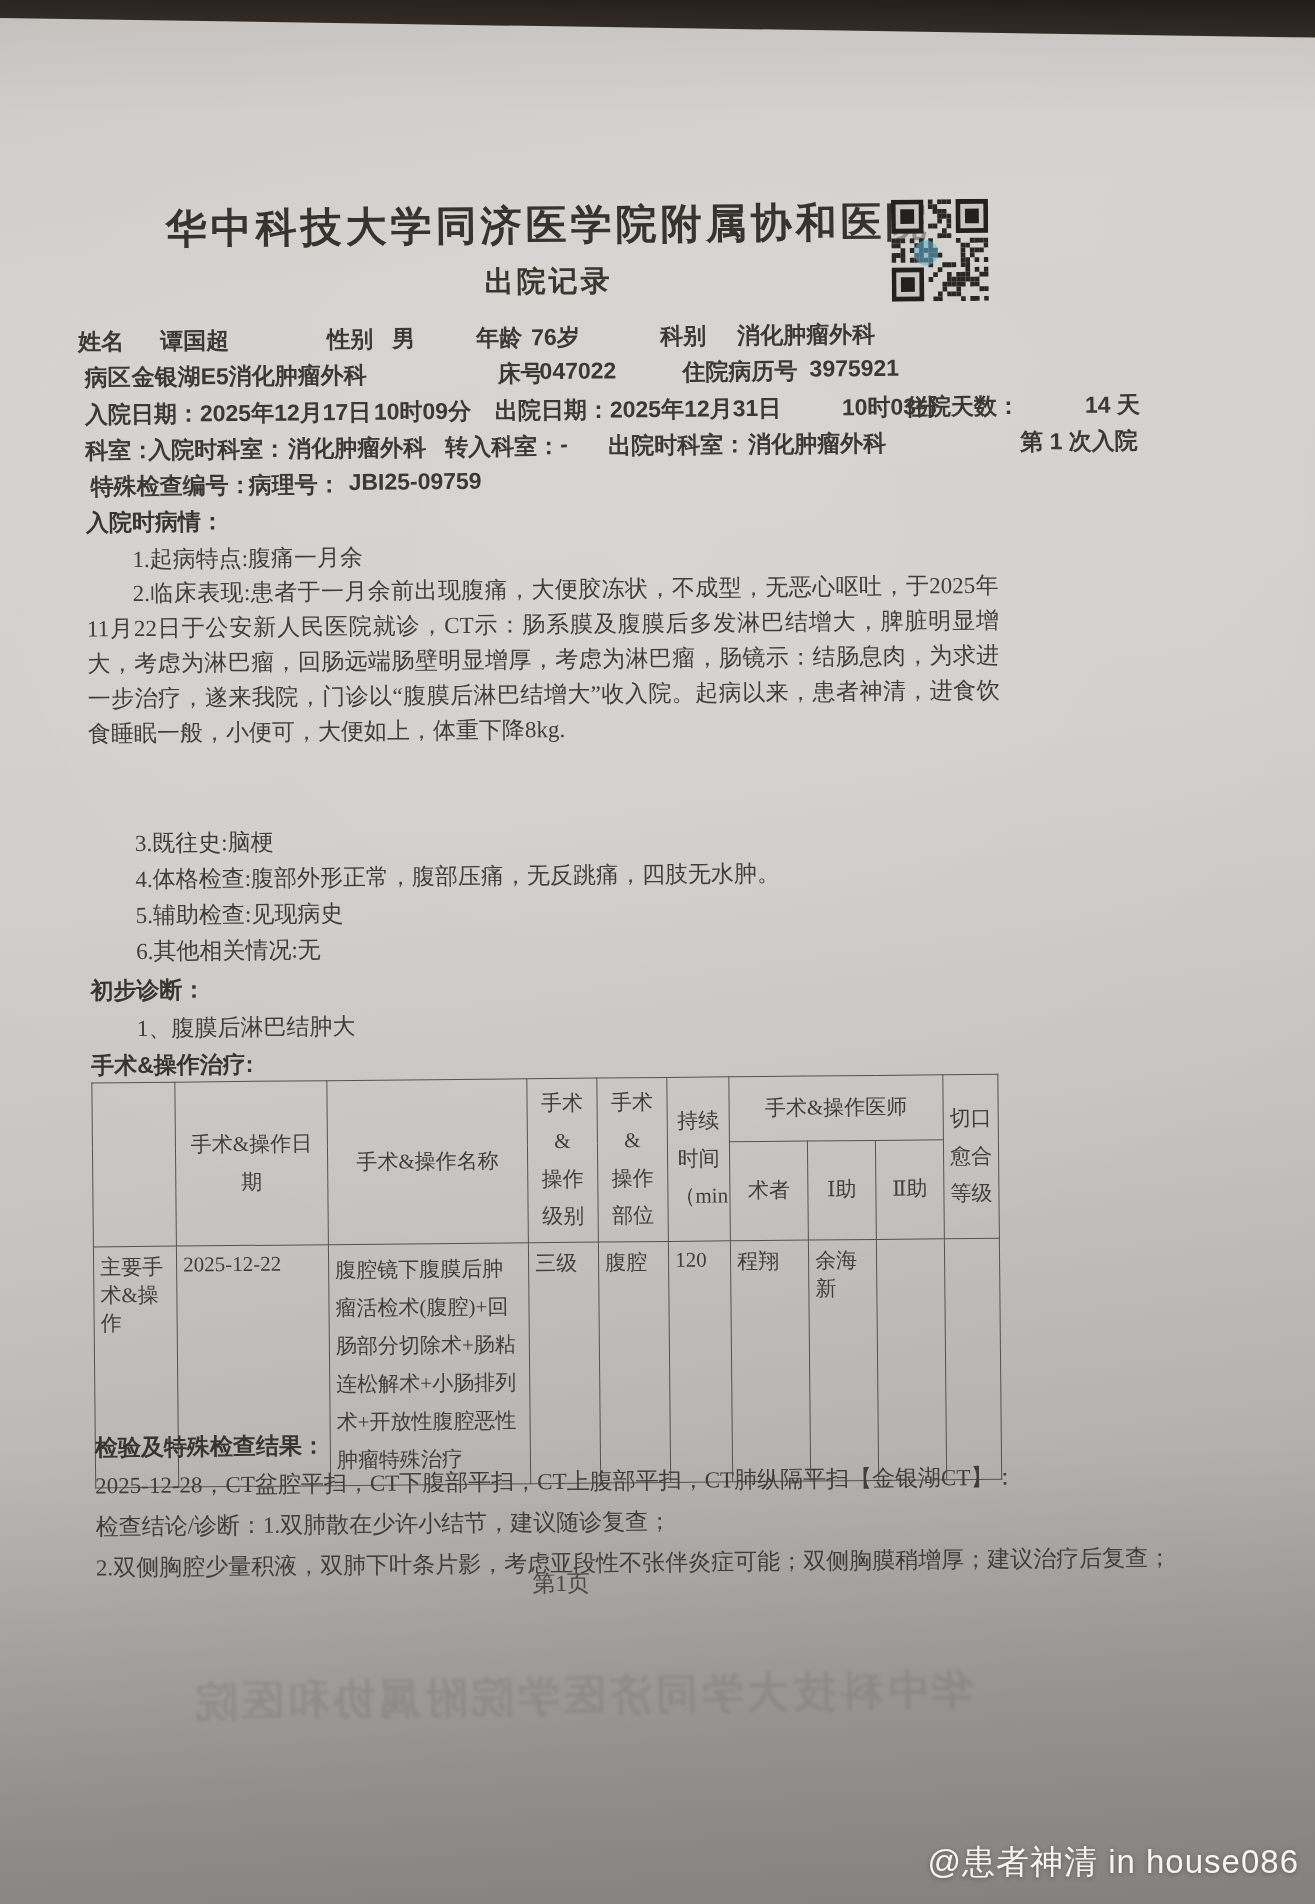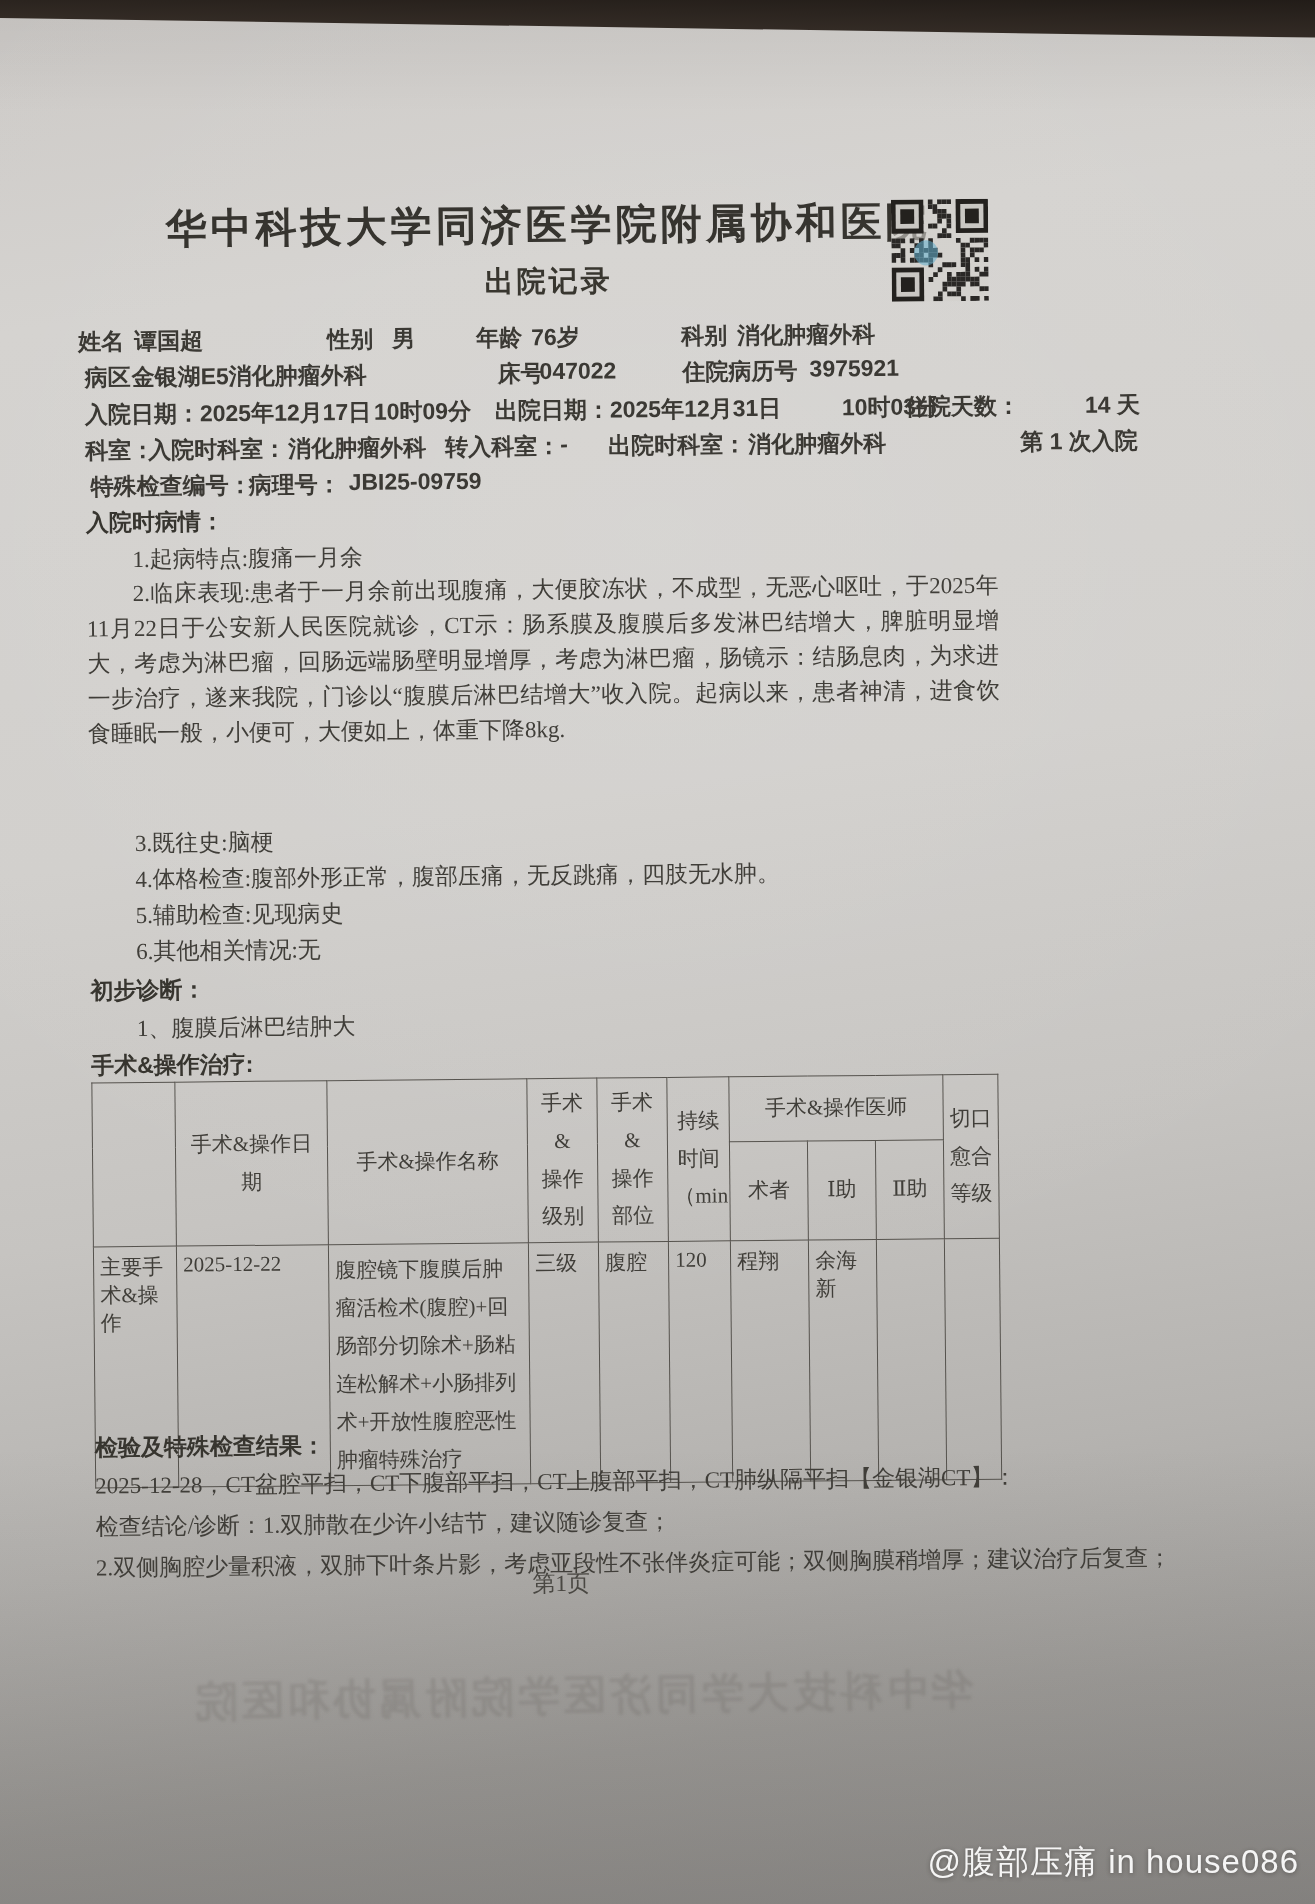--- a/index.html
+++ b/index.html
@@ -217,26 +217,26 @@
           <rect x="1" y="15" width="5" height="5" fill="#c9c7c3"></rect>
           <rect x="2" y="16" width="3" height="3" fill="#23211e"></rect>
           <circle cx="7.5" cy="11" r="2.6" fill="rgba(96,175,205,0.55)"></circle>
         </svg>
     </div>
 
     <div class="abs subtitle sans b">出院记录</div>
 
     <div class="abs row sans b" style="top:322px">
       <span style="left:79px">姓名</span>
-      <span style="left:135px">谭国超</span>
+      <span style="left:161px">谭国超</span>
       <span style="left:328px">性别</span>
       <span style="left:393px">男</span>
       <span style="left:477px">年龄</span>
       <span style="left:532px">76岁</span>
-      <span style="left:682px">科别</span>
+      <span style="left:661px">科别</span>
       <span style="left:738px">消化肿瘤外科</span>
     </div>
 
     <div class="abs row sans b" style="top:358px">
       <span style="left:85px">病区</span>
       <span style="left:132px">金银湖E5消化肿瘤外科</span>
       <span style="left:498px">床号</span>
       <span style="left:540px">047022</span>
       <span style="left:683px">住院病历号</span>
       <span style="left:810px">3975921</span>
@@ -338,14 +338,14 @@
     <div class="abs heading sans b" style="top:1428px">检验及特殊检查结果：</div>
     <div class="abs results-line" style="top:1466px">2025-12-28，CT盆腔平扫，CT下腹部平扫，CT上腹部平扫，CT肺纵隔平扫【金银湖CT】：</div>
     <div class="abs results-line" style="top:1507px">检查结论/诊断：1.双肺散在少许小结节，建议随诊复查；</div>
     <div class="abs results-line" style="top:1548px">2.双侧胸腔少量积液，双肺下叶条片影，考虑亚段性不张伴炎症可能；双侧胸膜稍增厚；建议治疗后复查；</div>
 
     <div class="abs page-num">第1页</div>
 
     <div class="abs ghost">华中科技大学同济医学院附属协和医院</div>
   </div>
 
-  <div class="abs watermark">@腹部压痛 in house086</div>
+  <div class="abs watermark">@患者神清 in house086</div>
 </div>
 
 </body></html>

